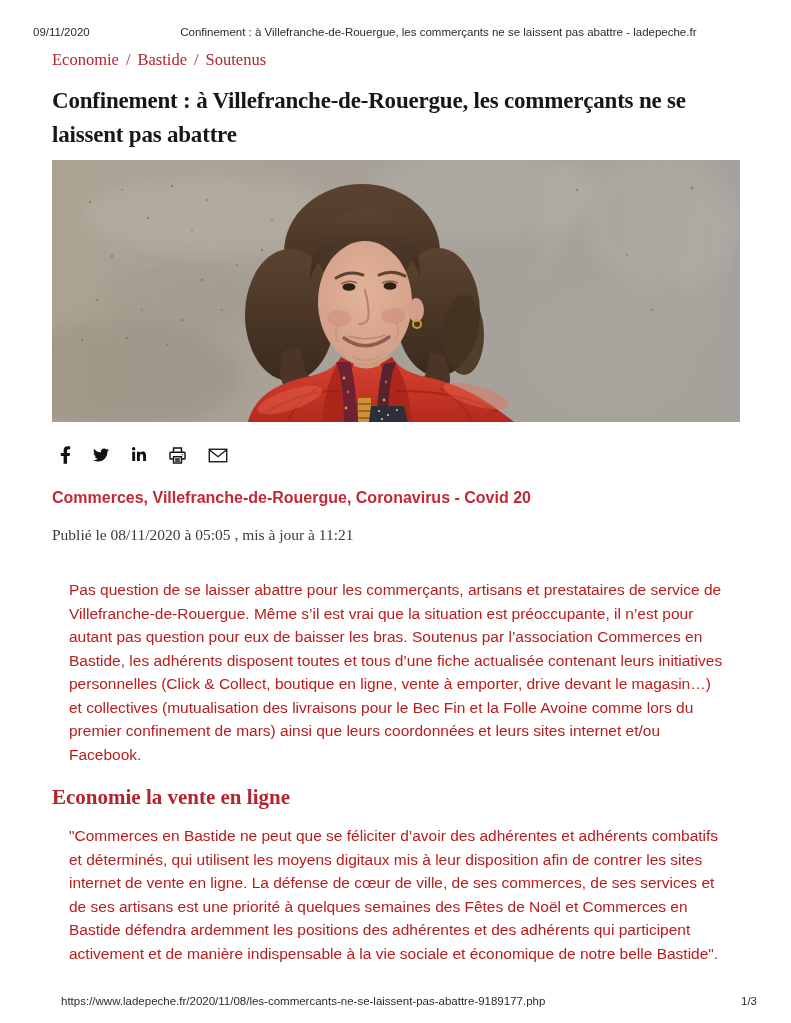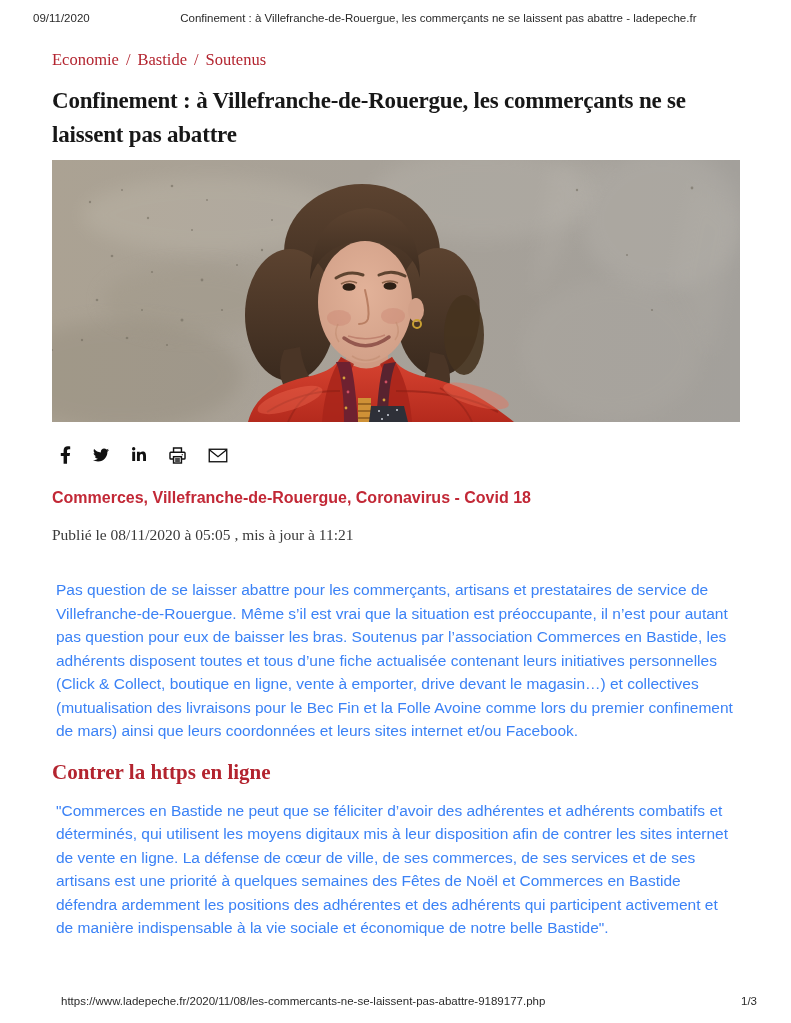--- a/index.html
+++ b/index.html
@@ -2,21 +2,21 @@
 <html><head>
 <meta charset="utf-8">
 <style>
   html,body{margin:0;padding:0;}
   body{
     width:791px;height:1023px;background:#ffffff;position:relative;
     font-family:"Liberation Sans",sans-serif;color:#1f1f1f;overflow:hidden;
   }
   
   .print-header{
-    position:absolute;top:12px;left:33px;right:34px;
+    position:absolute;top:26px;left:33px;right:34px;
     display:flex;align-items:baseline;
     font-size:11.5px;color:#2a2a2a;
   }
   .ph-date{white-space:nowrap;}
   .ph-title{flex:1;text-align:center;padding-left:30px;white-space:nowrap;overflow:hidden;}
   .print-footer{
     position:absolute;bottom:16px;left:33px;right:34px;
     display:flex;justify-content:space-between;
     font-size:11.5px;color:#2a2a2a;margin-left:28px;
   }
@@ -41,21 +41,21 @@
   .tags{
     margin-top:25px;
     font-weight:bold;font-size:16px;line-height:18px;color:#c22836;cursor:pointer;
   }
   .pub{
     margin-top:18px;
     font-family:"Liberation Serif",serif;
     font-size:15.5px;line-height:20px;color:#3a3a3a;
   }
   p.body-par{
-    margin:4px;font-size:15.5px;line-height:23.5px;color:#3b82f6;
+    margin:17px;font-size:15.5px;line-height:23.5px;color:#b91c1c;
   }
   p.par1{margin-top:33px;}
   h2.section-heading{
     margin:15px 0 0 0;
     font-family:"Liberation Serif",serif;
     font-weight:bold;font-size:21px;line-height:28px;color:#b3242f;
   }
   p.par2{margin-top:13px;}
 </style>
 </head>
@@ -223,27 +223,27 @@
       <circle cx="18" cy="11" r="0.8" fill="#111" stroke="none"></circle>
       <rect x="7" y="13.5" width="10" height="8" fill="#fff"></rect>
       <path d="M9 16.5h6 M9 19h6"></path>
     </svg>
     <svg class="s-icon" width="20" height="15" viewBox="0 0 24 18" fill="none" stroke="#111" stroke-width="1.6">
       <rect x="1.5" y="1.5" width="21" height="15"></rect>
       <path d="M2 2.5l10 8 10-8"></path>
     </svg>
   </div>
 
-  <div class="tags">Commerces, Villefranche-de-Rouergue, Coronavirus - Covid 18</div>
+  <div class="tags">Commerces, Villefranche-de-Rouergue, Coronavirus - Covid 20</div>
 
   <div class="pub">Publié le 08/11/2020 à 05:05 , mis à jour à 11:21</div>
 
   <p class="body-par par1">Pas question de se laisser abattre pour les commerçants, artisans et prestataires de service de Villefranche-de-Rouergue. Même s’il est vrai que la situation est préoccupante, il n’est pour autant pas question pour eux de baisser les bras. Soutenus par l’association Commerces en Bastide, les adhérents disposent toutes et tous d’une fiche actualisée contenant leurs initiatives personnelles (Click &amp; Collect, boutique en ligne, vente à emporter, drive devant le magasin…) et collectives (mutualisation des livraisons pour le Bec Fin et la Folle Avoine comme lors du premier confinement de mars) ainsi que leurs coordonnées et leurs sites internet et/ou Facebook.</p>
 
-  <h2 class="section-heading">Contrer la https en ligne</h2>
+  <h2 class="section-heading">Economie la vente en ligne</h2>
 
   <p class="body-par par2">"Commerces en Bastide ne peut que se féliciter d’avoir des adhérentes et adhérents combatifs et déterminés, qui utilisent les moyens digitaux mis à leur disposition afin de contrer les sites internet de vente en ligne. La défense de cœur de ville, de ses commerces, de ses services et de ses artisans est une priorité à quelques semaines des Fêtes de Noël et Commerces en Bastide défendra ardemment les positions des adhérentes et des adhérents qui participent activement et de manière indispensable à la vie sociale et économique de notre belle Bastide".</p>
 
 </div>
 
 <div class="print-footer">
   <span>https://www.ladepeche.fr/2020/11/08/les-commercants-ne-se-laissent-pas-abattre-9189177.php</span>
   <span>1/3</span>
 </div>
 

